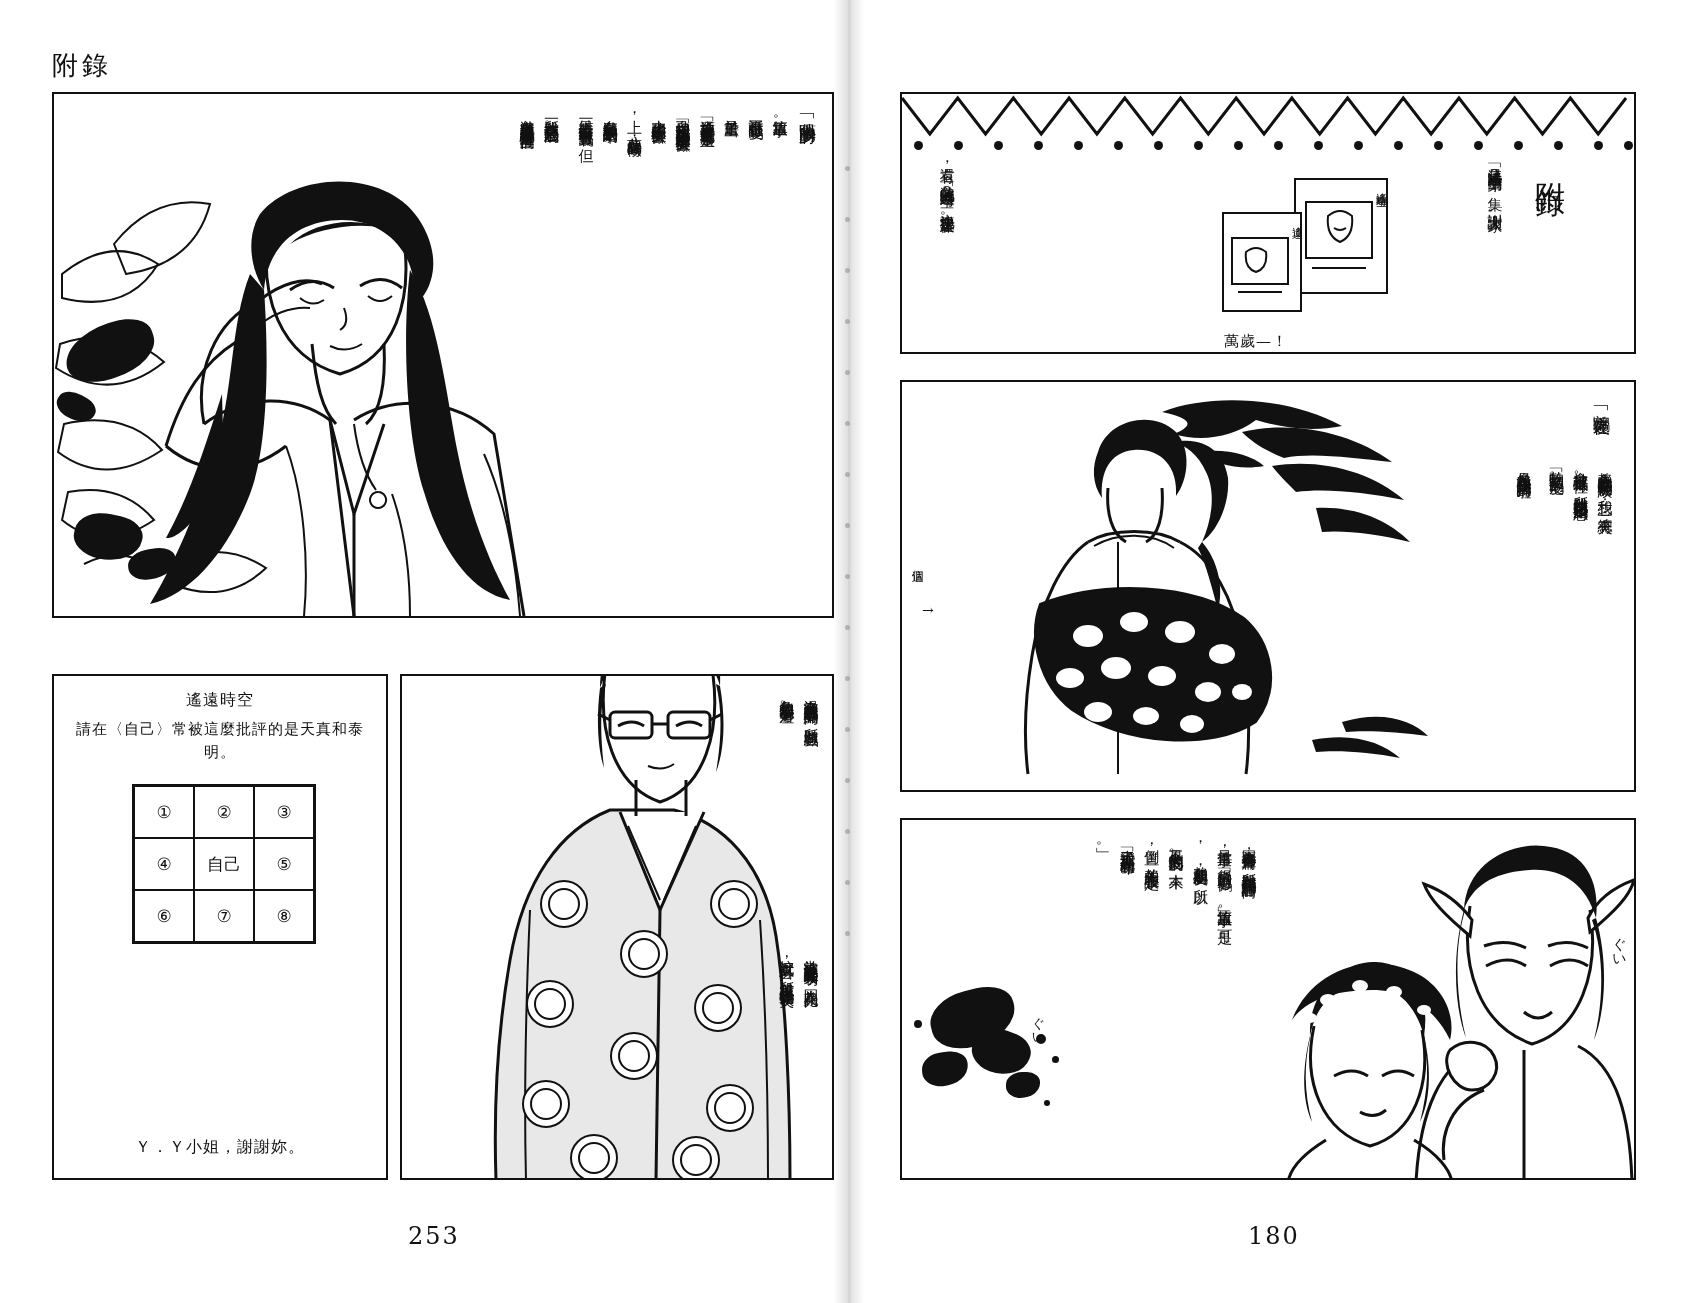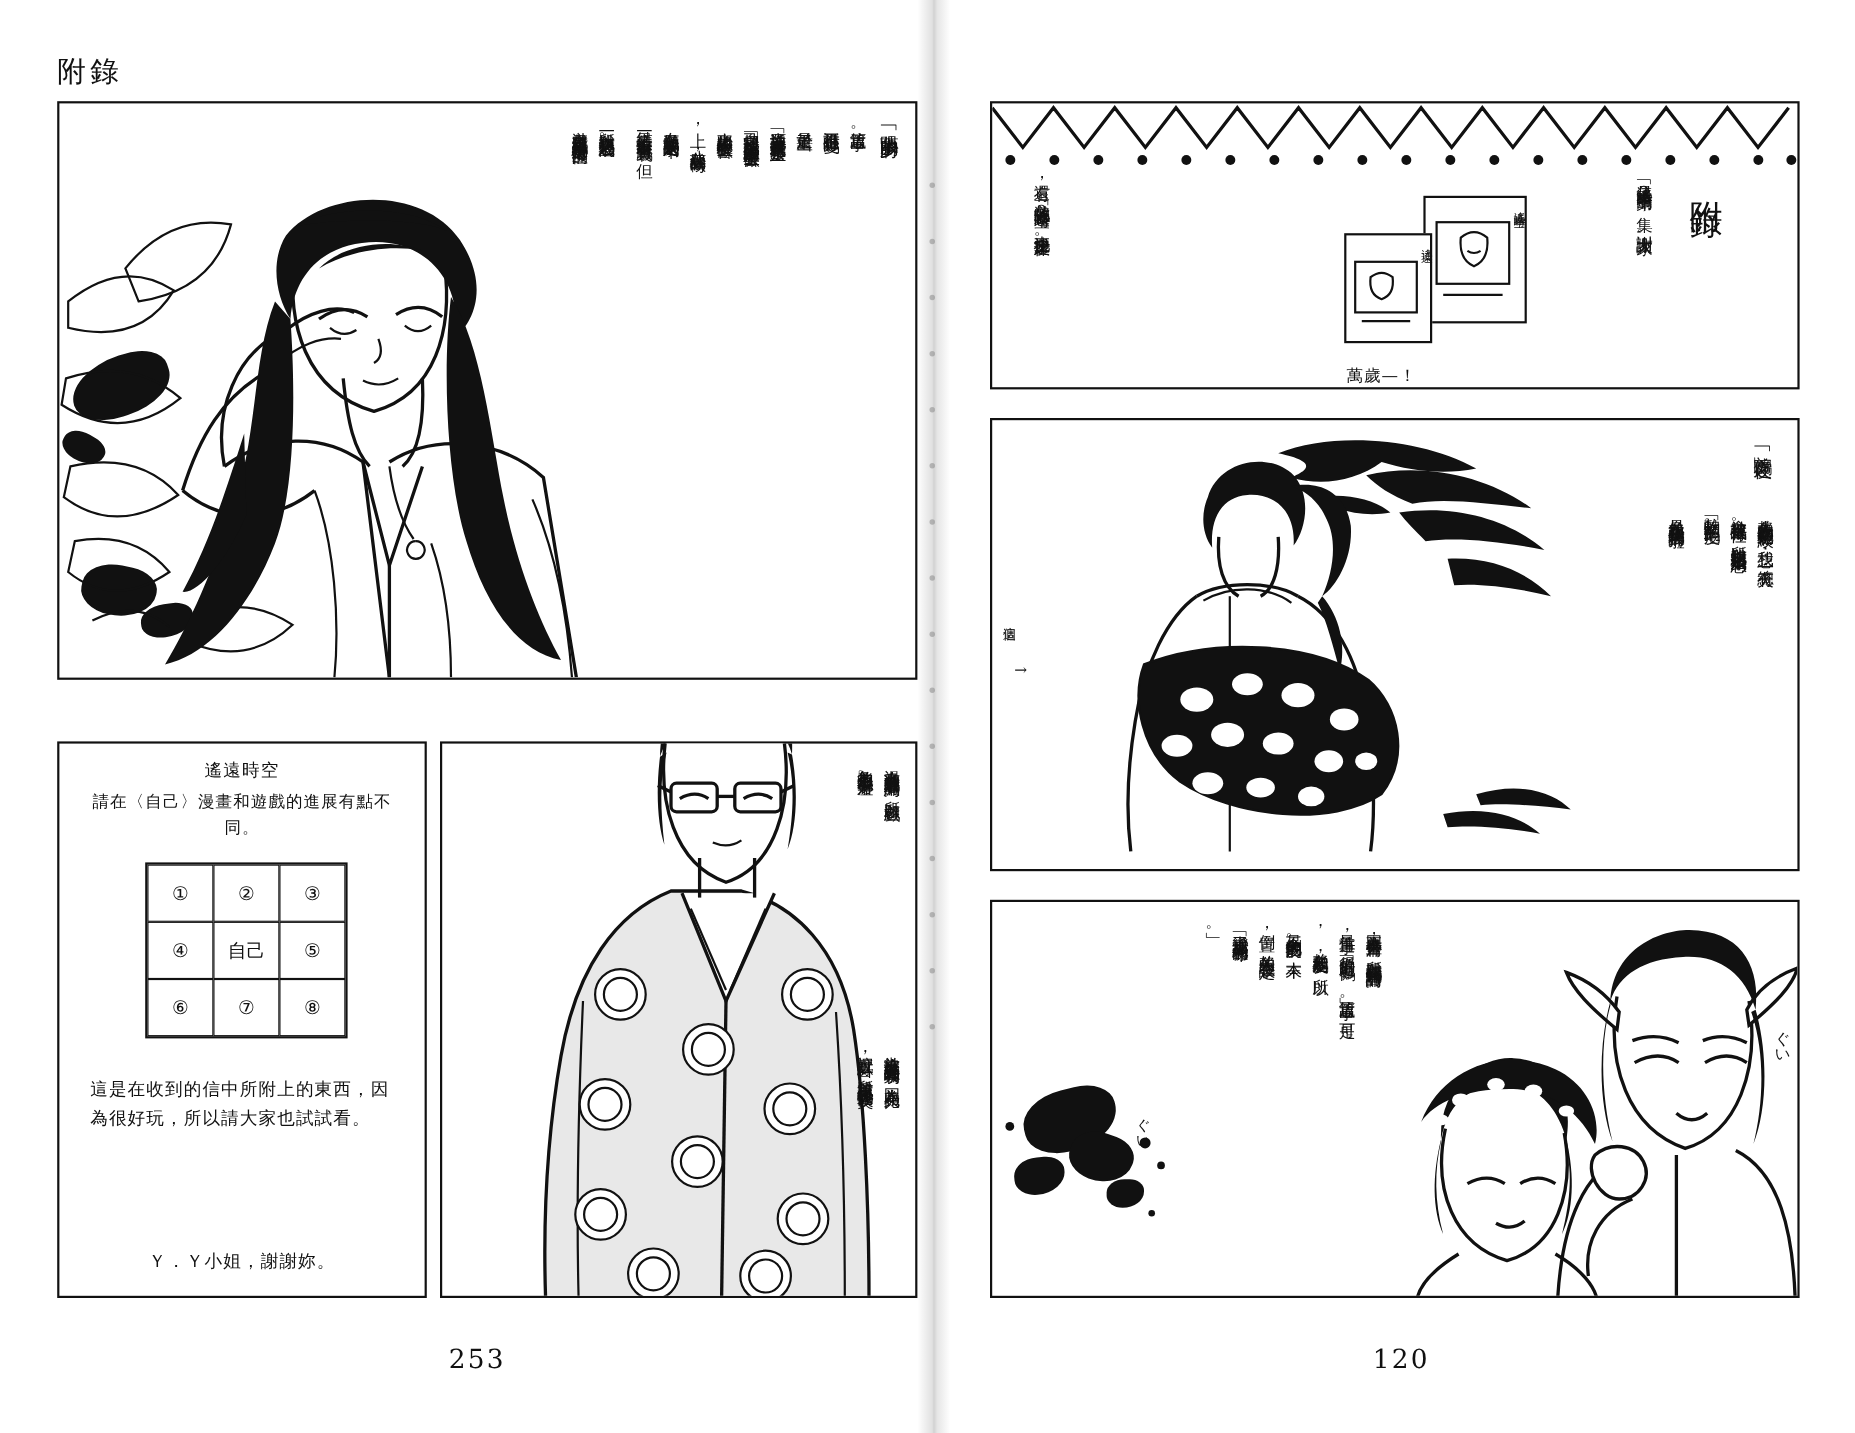--- a/index.html
+++ b/index.html
@@ -184,35 +184,34 @@
       <div class="v" style="margin-left:6px;">上，八葉登場的時候，</div>
       <div class="v" style="margin-left:6px;">在遊戲最初設定的劇本</div>
       <div class="v" style="margin-left:16px;">結果這一幕沒有出現在遊戲裏，但</div>
       <div class="v" style="margin-left:6px;">所以我一直把它想成的。</div>
       <div class="v" style="margin-left:6px;">遊戲裏是這種組合搞不好還蠻奇怪的。</div>
     </div>
   </div>
 
   <div class="panel" style="left:52px;top:674px;width:336px;height:506px;">
     <div class="cap" style="left:0;right:0;top:14px;text-align:center;font-size:16px;">遙遠時空</div>
-    <div class="cap" style="left:22px;right:22px;top:42px;text-align:center;line-height:1.5;font-size:15px;">請在〈自己〉漫畫和遊戲的進展有點不同。</div>
+    <div class="cap" style="left:22px;right:22px;top:42px;text-align:center;line-height:1.5;font-size:15px;">請在〈自己〉常被這麼批評的是天真和泰明。</div>
 
     <div class="grid3" style="left:78px;top:108px;">
       <div>①</div>
       <div>②</div>
       <div>③</div>
       <div>④</div>
       <div>自己</div>
       <div>⑤</div>
       <div>⑥</div>
       <div>⑦</div>
       <div>⑧</div>
     </div>
 
-    <div class="cap" style="left:28px;right:28px;top:300px;line-height:1.7;font-size:16px;">這是在收到的信中所附上的東西，因為很好玩，所以請大家也試試看。</div>
     <div class="cap" style="left:0;right:0;bottom:20px;text-align:center;font-size:16px;">Ｙ．Ｙ小姐，謝謝妳。</div>
   </div>
 
   <div class="panel" style="left:400px;top:674px;width:434px;height:506px;">
 
     <div class="illus" style="left:58px;top:-96px;width:400px;height:600px;">
       <svg viewBox="0 0 400 600" width="400" height="600" style="position:absolute;left:0;top:0;">
 
         <path d="M150,230 C100,250 64,300 50,380 C36,460 34,540 36,600 L330,600 C330,520 326,420 316,356 C304,282 262,242 214,230 Z" fill="#e8e8e8" stroke="#111" stroke-width="3"></path>
 
@@ -494,15 +493,15 @@
       <div class="v" style="margin-left:6px;">因為要畫番外篇，所以我和責任編輯討論商</div>
       <div class="v" style="margin-left:6px;">量這件事，得出的就是「鵺～～」這篇故事。可是</div>
       <div class="v" style="margin-left:6px;">，賴久和鵺是朋友，所以</div>
       <div class="v" style="margin-left:6px;">是不會剝他的皮的。本末</div>
       <div class="v" style="margin-left:6px;">倒置，賴久的上衣在設定</div>
       <div class="v" style="margin-left:6px;">上變成了「那種花樣的布</div>
       <div class="v" style="margin-left:6px;">」。</div>
     </div>
   </div>
 
-  <div class="pagenum" style="left:1248px;top:1222px;">120</div>
+  <div class="pagenum" style="left:1248px;top:1222px;">180</div>
 
 </div>
 
 </body></html>

